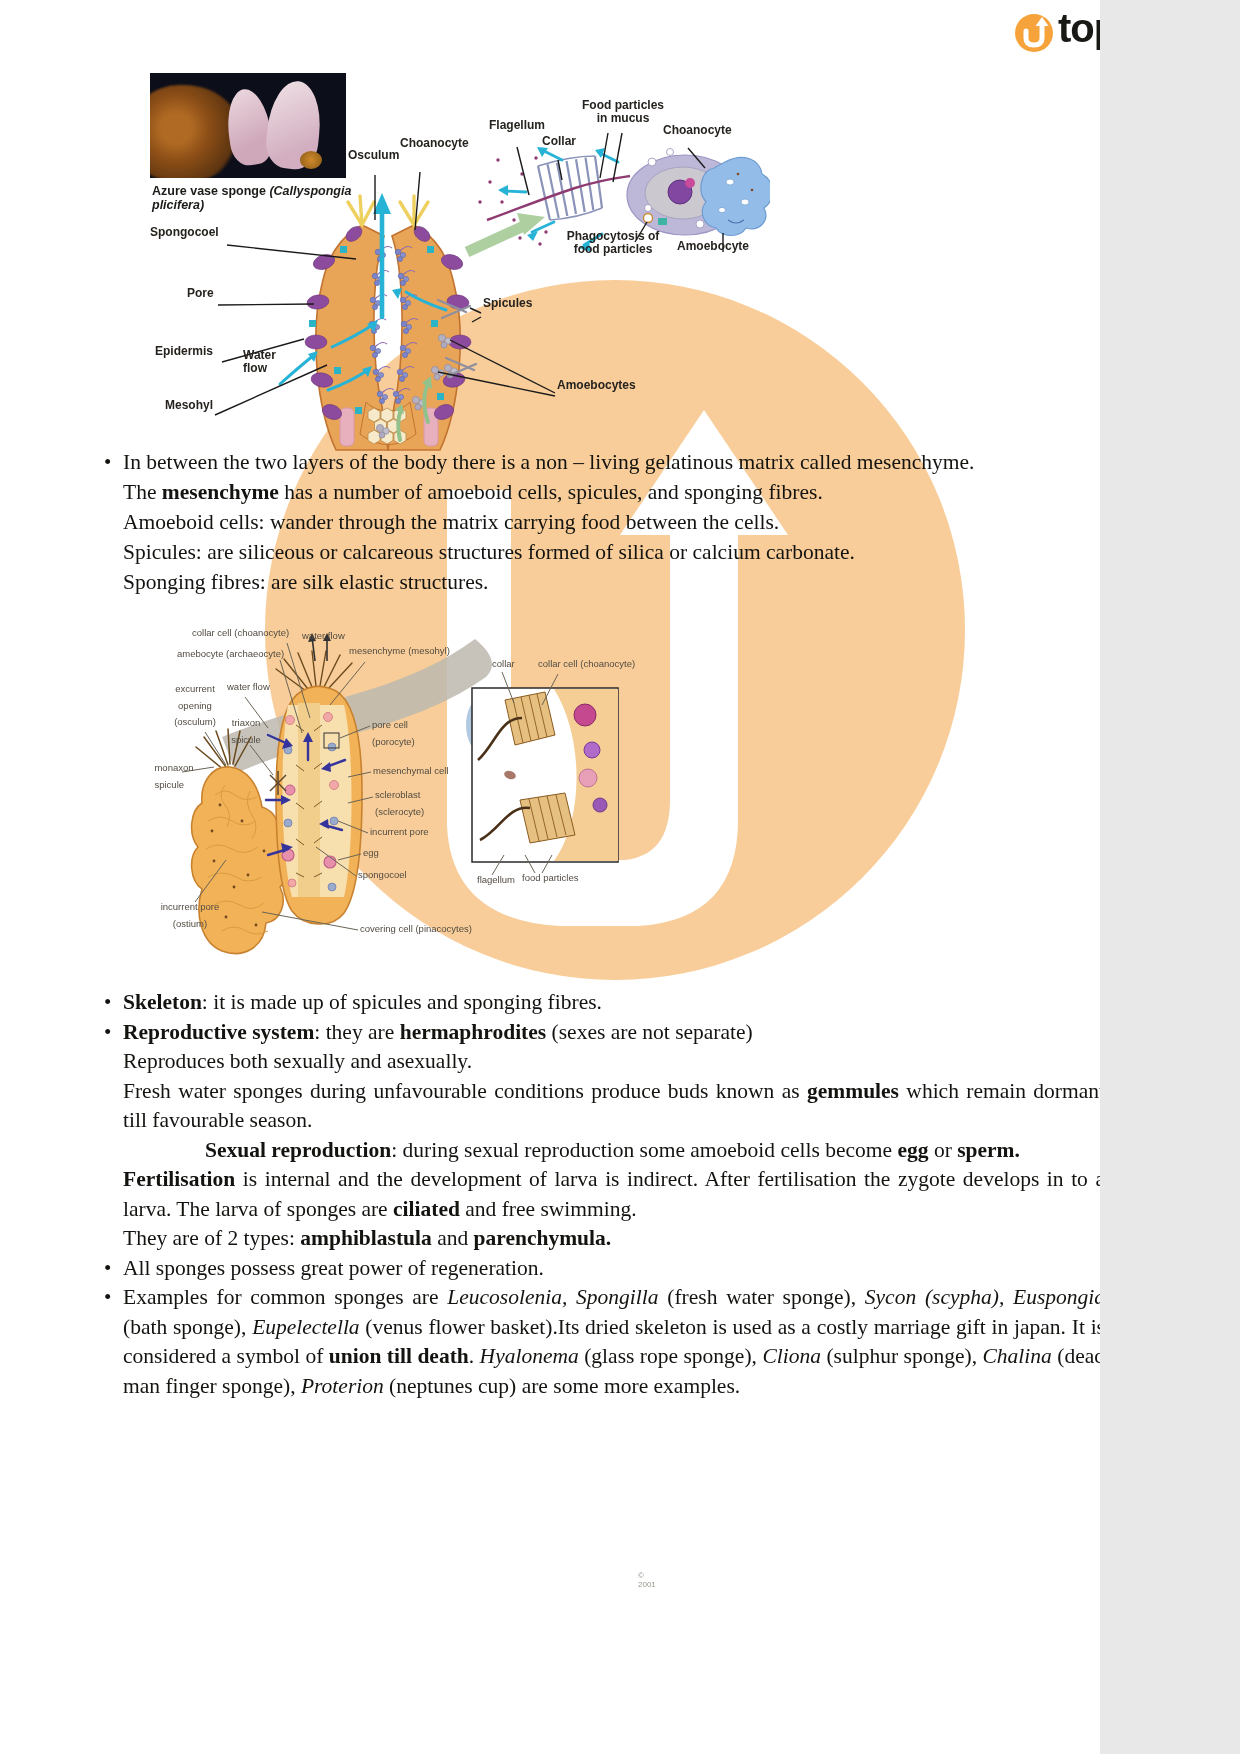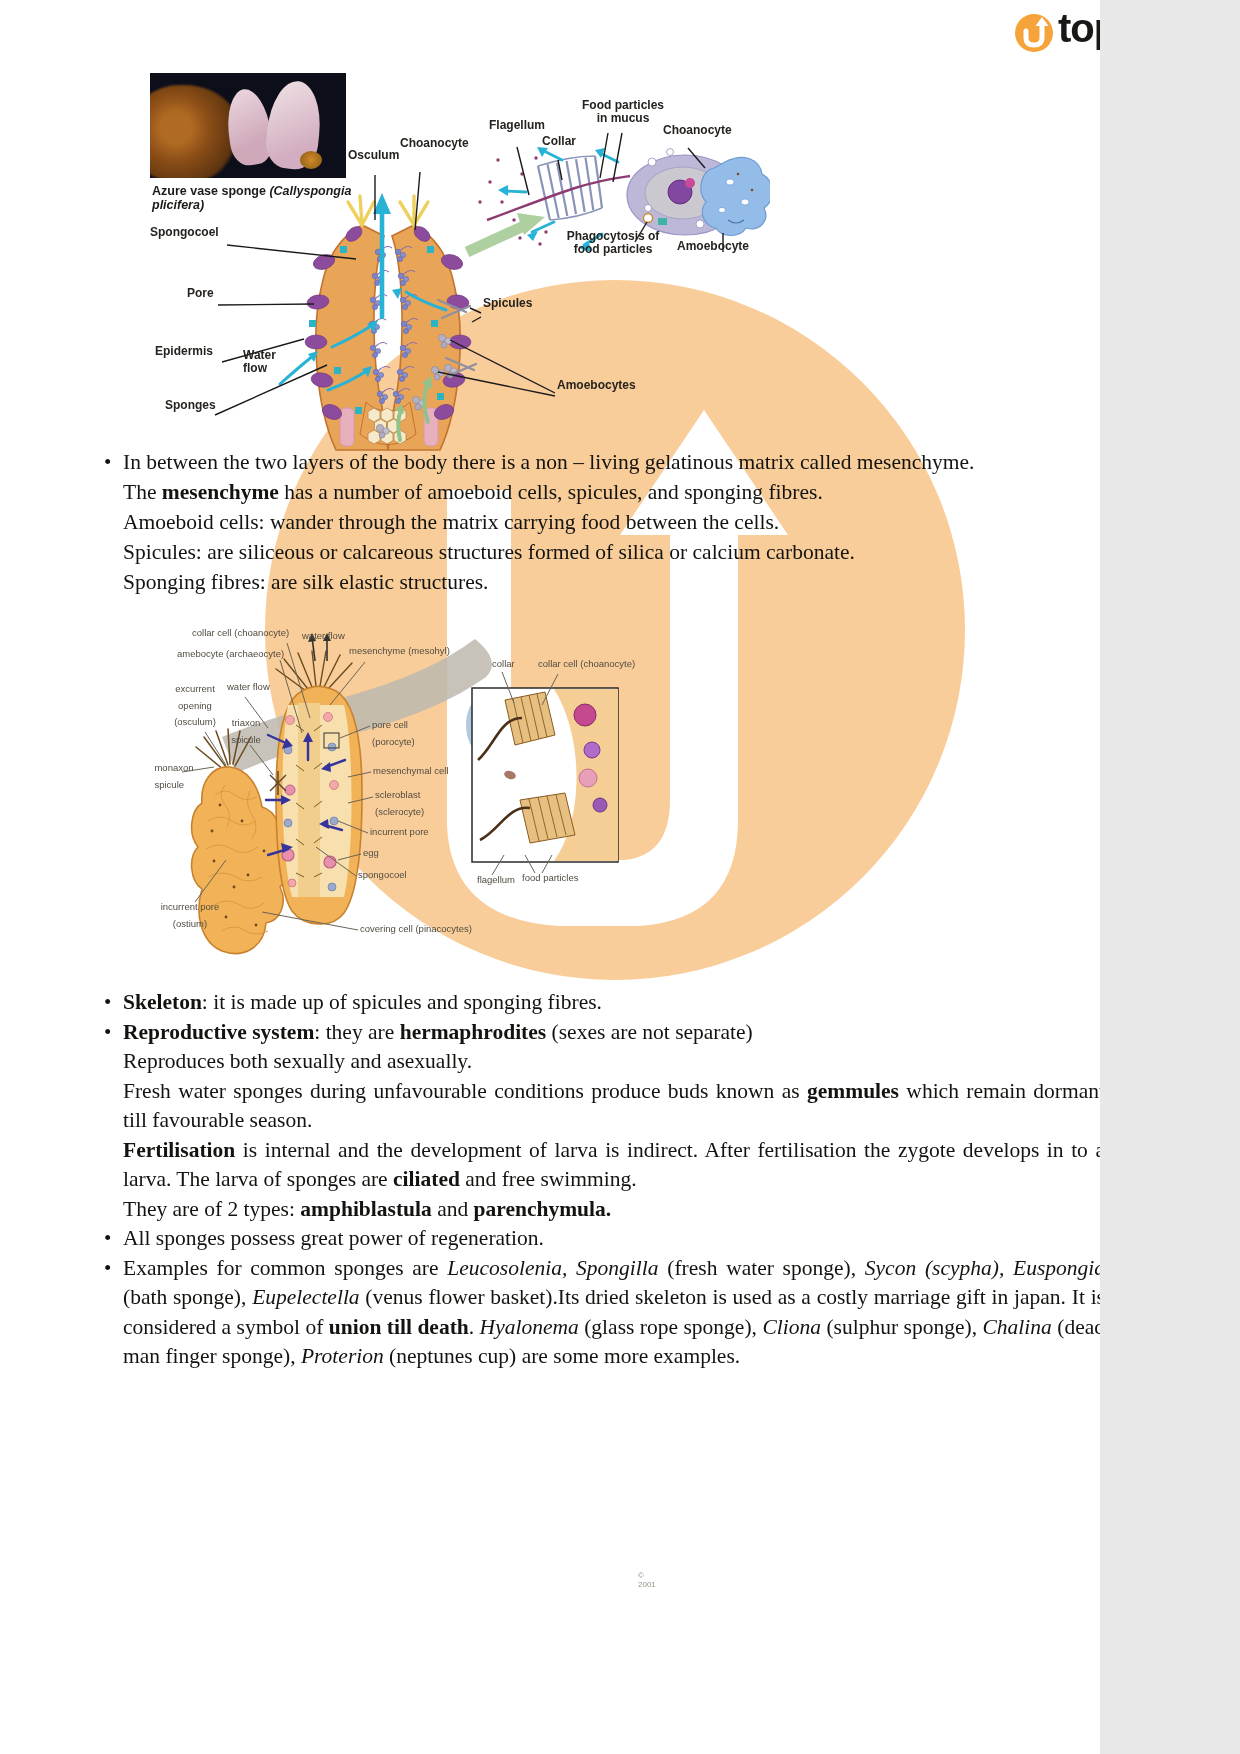--- a/index.html
+++ b/index.html
@@ -474,21 +474,21 @@
       <div class="lbl" style="left: 613px; top: 230px; transform: translateX(-50%); text-align: center;">Phagocytosis of
 food particles</div>
       <div class="lbl" style="left: 677px; top: 240px;">Amoebocyte</div>
       <div class="lbl" style="left: 150px; top: 226px;">Spongocoel</div>
       <div class="lbl" style="left: 187px; top: 287px;">Pore</div>
       <div class="lbl" style="left: 483px; top: 297px;">Spicules</div>
       <div class="lbl" style="left: 155px; top: 345px;">Epidermis</div>
       <div class="lbl" style="left: 243px; top: 349px;">Water
 flow</div>
       <div class="lbl" style="left: 557px; top: 379px;">Amoebocytes</div>
-      <div class="lbl" style="left: 165px; top: 399px;">Sponges</div>
+      <div class="lbl" style="left: 165px; top: 399px;">Mesohyl</div>
     </div>
   <div class="lbllayer d2l">
       <div class="lbl" style="left: 192px; top: 625px;">collar cell (choanocyte)</div>
       <div class="lbl" style="left: 302px; top: 628px;">water flow</div>
       <div class="lbl" style="left: 349px; top: 643px;">mesenchyme (mesohyl)</div>
       <div class="lbl" style="left: 177px; top: 646px;">amebocyte (archaeocyte)</div>
       <div class="lbl" style="left: 195px; top: 681px; transform: translateX(-50%); text-align: center;">excurrent
 opening
 (osculum)</div>
       <div class="lbl" style="left: 227px; top: 679px;">water flow</div>
@@ -518,19 +518,20 @@
       <p class="para"><span>The </span><span style="font-weight: bold;">mesenchyme</span><span> has a number of amoeboid cells, spicules, and sponging fibres.</span></p>
       <p class="para"><span>Amoeboid cells: wander through the matrix carrying food between the cells.</span></p>
       <p class="para"><span>Spicules: are siliceous or calcareous structures formed of silica or calcium carbonate.</span></p>
       <p class="para"><span>Sponging fibres: are silk elastic structures.</span></p>
     </div>
   <div class="textblock tb2">
       <p class="para bullet"><span style="font-weight: bold;">Skeleton</span><span>: it is made up of spicules and sponging fibres.</span></p>
       <p class="para bullet"><span style="font-weight: bold; margin-top: 24px;">Reproductive system</span><span>: they are </span><span style="font-weight: bold;">hermaphrodites</span><span> (sexes are not separate)</span></p>
       <p class="para"><span>Reproduces both sexually and asexually.</span></p>
       <p class="para j"><span>Fresh water sponges during unfavourable conditions produce buds known as </span><span style="font-weight: bold;">gemmules</span><span> which remain dormant till favourable season.</span></p>
+      <p class="para j" style="text-indent: 82px;"><span style="font-weight: bold;">Sexual reproduction</span><span>: during sexual reproduction some amoeboid cells become </span><span style="font-weight: bold;">egg</span><span> or </span><span style="font-weight: bold;">sperm.</span></p>
       <p class="para j"><span style="font-weight: bold;">Fertilisation</span><span> is internal and the development of larva is indirect. After fertilisation the zygote develops in to a larva. The larva of sponges are </span><span style="font-weight: bold;">ciliated</span><span> and free swimming.</span></p>
       <p class="para"><span>They are of 2 types: </span><span style="font-weight: bold;">amphiblastula</span><span> and </span><span style="font-weight: bold;">parenchymula.</span></p>
       <p class="para bullet"><span>All sponges possess great power of regeneration.</span></p>
       <p class="para bullet j"><span>Examples for common sponges are </span><span style="font-style: italic;">Leucosolenia,</span><span> </span><span style="font-style: italic;">Spongilla</span><span> (fresh water sponge), </span><span style="font-style: italic;">Sycon (scypha),</span><span> </span><span style="font-style: italic;">Euspongia</span><span> (bath sponge), </span><span style="font-style: italic;">Eupelectella</span><span> (venus flower basket).Its dried skeleton is used as a costly marriage gift in japan. It is considered a symbol of </span><span style="font-weight: bold;">union till death</span><span>. </span><span style="font-style: italic;">Hyalonema</span><span> (glass rope sponge), </span><span style="font-style: italic;">Cliona</span><span> (sulphur sponge), </span><span style="font-style: italic;">Chalina</span><span> (dead man finger sponge), </span><span style="font-style: italic;">Proterion</span><span> (neptunes cup) are some more examples.</span></p>
     </div>
 
 </div>
 
 </body></html>

